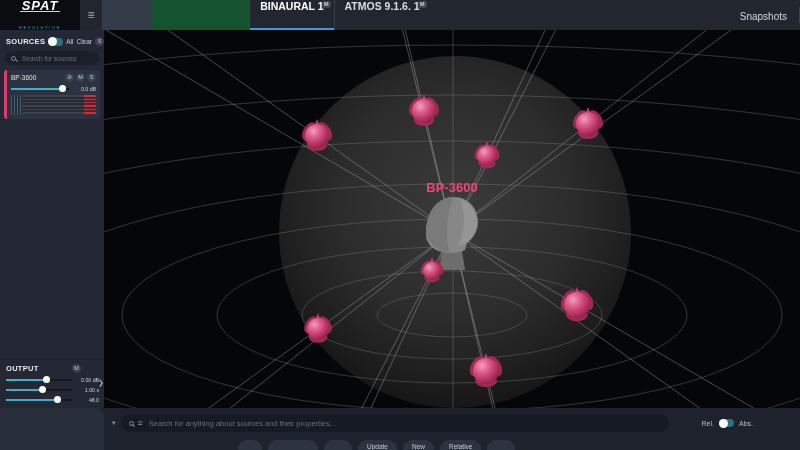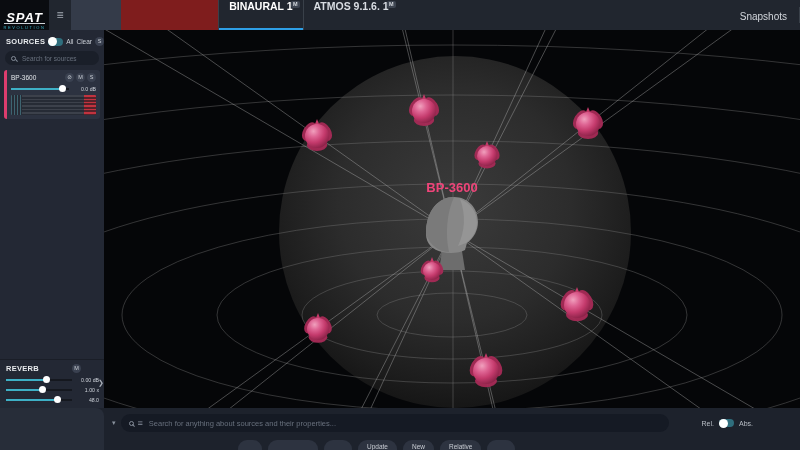--- a/index.html
+++ b/index.html
@@ -1,36 +1,36 @@
 <!DOCTYPE html>
 <html><head>
 <meta charset="utf-8">
 <style>
   html,body{margin:0;padding:0;background:#000;width:800px;height:450px;overflow:hidden;
     font-family:"Liberation Sans",sans-serif;-webkit-font-smoothing:antialiased}
   *{box-sizing:border-box}
 
   
   .topbar{height:30px;display:flex;align-items:stretch;background:#21262f}
-  .logo{width:49px;background:#0a0c10;display:flex;flex-direction:column;align-items:center;justify-content:flex-end}
+  .logo{width:80px;background:#0a0c10;display:flex;flex-direction:column;align-items:center;justify-content:space-between}
   .logo-main{font-size:13px;font-weight:bold;font-style:italic;color:#fff;letter-spacing:1px;line-height:11px;border-bottom:1px solid #cfd3d8;padding:0 2px}
   .logo-sub{font-size:4px;color:#3ab3c6;letter-spacing:1.6px;margin-top:1px}
   .menu-btn{width:22px;display:flex;align-items:center;justify-content:center;color:#a7adb6;font-size:12px}
   .tab.main{padding:0 11px;display:flex;align-items:center;font-size:10.5px;color:#c7cbd2}
   .tab.main.active{background:#343b49;color:#56bfee}
   .stab{position:relative;padding:0 10px;display:flex;align-items:flex-start;font-size:10.5px;font-weight:bold;color:#d9dde3;border-left:1px solid #394049}
   .stab.active{color:#fff;box-shadow:inset 0 -2px 0 #2e9fe6}
   .stab.last{border-right:1px solid #394049}
   .mbadge{position:absolute;top:1px;right:3px;font-size:5.5px;color:#d3d7dd;background:#3d4450;border-radius:2px;padding:1px 2px;line-height:5px}
   .tb-spacer{flex:1}
   .tb-right{display:flex;align-items:center;padding:16px 12px;font-size:10px;color:#d3d7dd}
   .tb-sep{width:1px;background:#394049;margin:7px 0}
 
   
-  .main{position:relative;display:flex;height:378px;background:#7f1d1d}
+  .main{position:relative;display:flex;height:378px;background:#14532d}
   .sidebar{width:104px;background:#232834;display:flex;flex-direction:column;flex-shrink:0}
   .src-head{display:flex;align-items:center;gap:3px;padding:7px 4px 5px 6px}
   .sec-title{font-size:7.5px;font-weight:bold;color:#e8ebee;letter-spacing:.3px}
   .toggle{width:15px;height:8px;background:#2f6e7d;border-radius:4px;position:relative;flex-shrink:0}
   .toggle .knob{position:absolute;left:0;top:-.5px;width:9px;height:9px;background:#fff;border-radius:50%}
   .src-opt{font-size:6.5px;color:#cdd2d9}
   .chip{min-width:9px;height:9px;border-radius:2px;background:#3a4150;color:#ccd1d8;font-size:5.5px;display:flex;align-items:center;justify-content:center;padding:0 1px;line-height:1}
   .chip.round{border-radius:50%}
   .search{margin:0 5px;height:14px;background:#1a1f29;border-radius:7px;display:flex;align-items:center;gap:4px;padding:0 6px}
   .mag{width:5px;height:5px;border:1px solid #828a96;border-radius:50%;position:relative;flex-shrink:0}
@@ -137,21 +137,21 @@
       <div class="meter">
         <div class="ticks"></div>
         <div class="gbars"></div>
         <div class="rbars"></div>
       </div>
     </div>
     <div class="flex-sp"></div>
 
     <div class="panel-sec">
       <div class="sec-head">
-        <span class="sec-title">REVERB</span>
+        <span class="sec-title">OUTPUT</span>
         <span class="chip round ml-a mr-r">M</span>
       </div>
       <div class="slider-row">
         <div class="slider">
           <div class="track"></div>
             <div class="fill" style="width:60%"></div>
             <div class="sknob" style="left:60%"></div>
         </div>
         <span class="slider-val">0.00 dB</span>
       </div>

